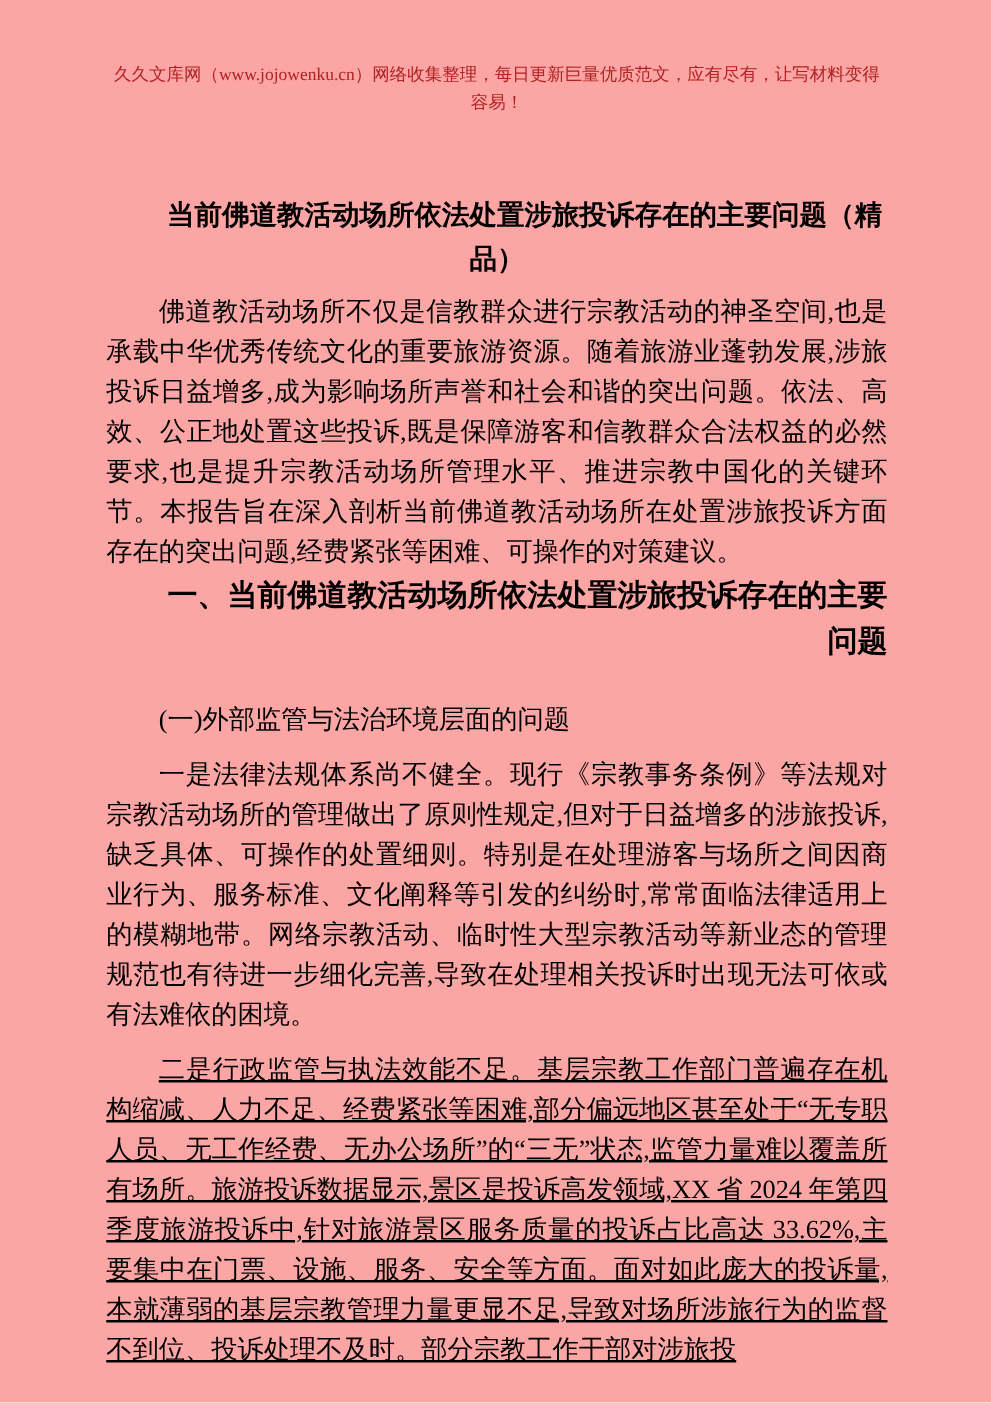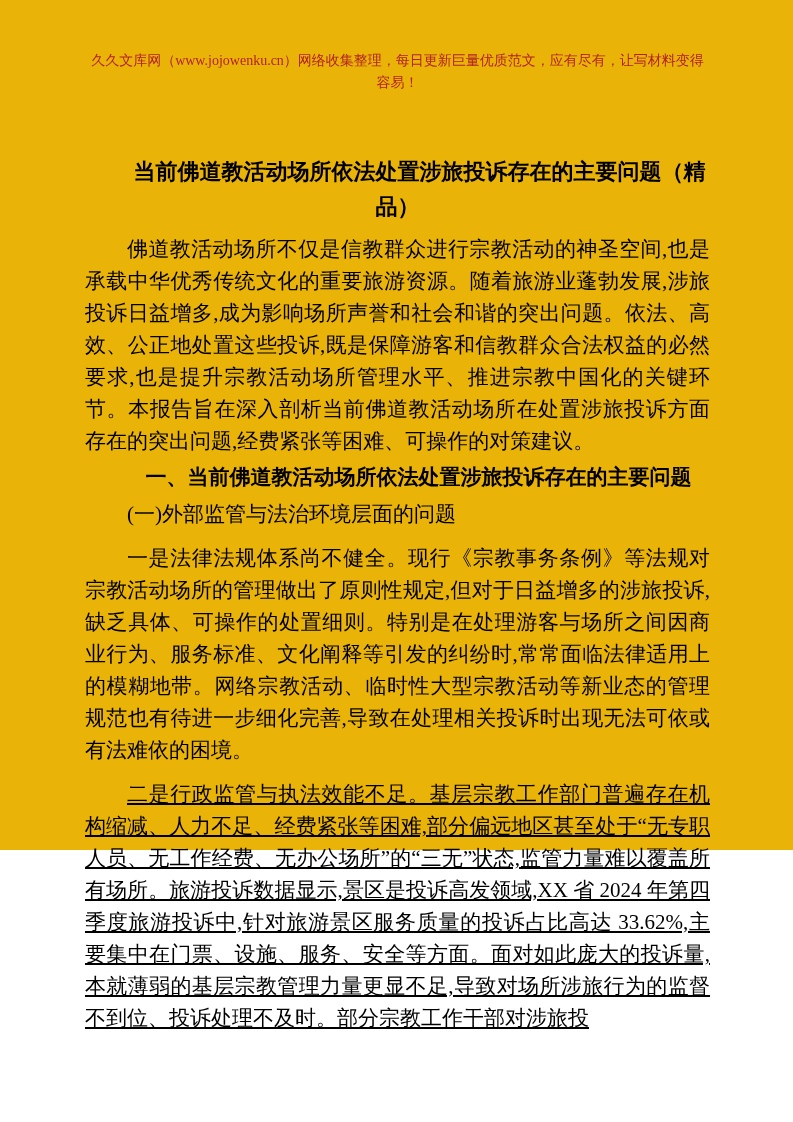--- a/index.html
+++ b/index.html
@@ -6,22 +6,22 @@
   html, body { background: #ffffff; }
   body {
     width: 793px;
     height: 1122px;
     font-family: "Liberation Serif", "DejaVu Serif", serif;
     color: #000000;
     overflow: hidden;
   }
   .page {
     width: 793px;
-    height: 850px;
-    background: #eab308;
+    height: 1122px;
+    background: #fca5a5;
     position: relative;
   }
   .site-header {
     margin: 0 83px 0 85px;
     padding-top: 50px;
     text-align: center;
     font-size: 14px;
     line-height: 22px;
     color: #b22222;
   }
@@ -41,32 +41,33 @@
     margin-top: 9px;
     font-size: 21px;
     line-height: 32px;
     text-align: justify;
     text-justify: inter-ideograph;
     text-indent: 2em;
     word-break: break-all;
   }
   .sec-heading {
     margin-top: 2px;
-    font-size: 21px;
+    font-size: 24px;
     line-height: 37px;
     font-weight: bold;
     text-indent: 2em;
-    text-align: center;
+    text-align: right;
   }
   .sub-heading {
     font-size: 21px;
     line-height: 37px;
     font-weight: normal;
     text-indent: 2em;
     text-align: left;
+    margin-top: 24px;
   }
   .para-gap { margin-top: 12px; text-decoration: underline; }
 </style>
 </head>
 <body>
 
 <div class="page">
 
   <div class="site-header" style="color: rgb(178, 34, 34);">
     <span>久久文库网（www.jojowenku.cn）网络收集整理，每日更新巨量优质范文，应有尽有，让写材料变得容易！</span>

